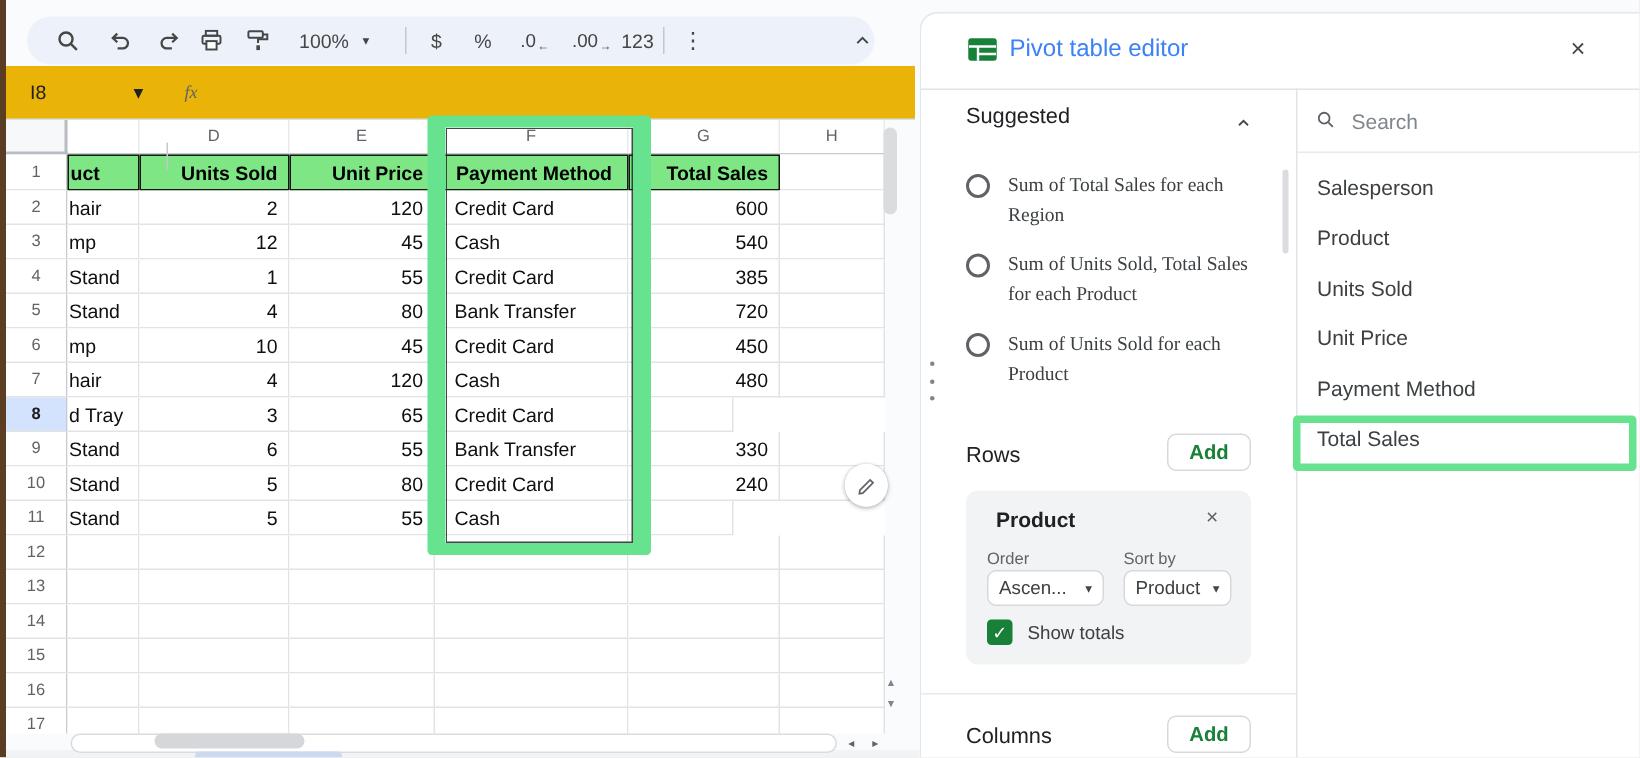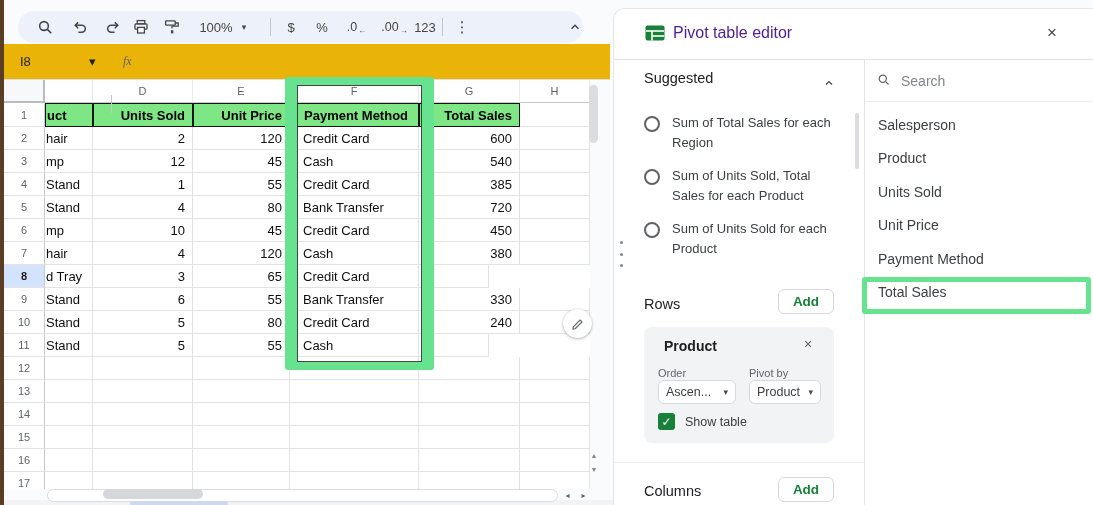--- a/index.html
+++ b/index.html
@@ -60,30 +60,30 @@
   .tab-sliver{position:absolute;left:130px;top:501px;width:98px;height:4px;background:#ccd9ee;border-radius:3px 3px 0 0;z-index:3;}
 
   
   .drag-handle{position:absolute;left:617px;top:241px;width:8px;height:26px;display:flex;flex-direction:column;
       align-items:center;justify-content:space-between;z-index:12;}
   .drag-handle i{width:3px;height:3px;border-radius:50%;background:#80868b;}
 
   
   .panel{position:absolute;left:613px;top:8px;width:480px;height:497px;background:#fff;
       border:1px solid #e3e6ea;border-right:none;border-bottom:none;border-top-left-radius:12px;z-index:10;}
-  .p-title{position:absolute;left:59px;top:15px;font-size:16px;color:#4c1d95;text-align:right;}
+  .p-title{position:absolute;left:59px;top:15px;font-size:16px;color:#3b82f6;text-align:right;}
   .p-close{position:absolute;left:428px;top:14px;font-size:17px;color:#444746;width:20px;height:20px;
       display:flex;align-items:center;justify-content:center;}
   .p-hdr-div{position:absolute;left:0;top:50px;width:480px;height:1px;background:#e0e3e7;}
   .v-div{position:absolute;left:250px;top:50px;width:1px;height:447px;background:#e0e3e7;}
   .pivot-icon{position:absolute;left:31px;top:16px;}
 
   .sec-label{position:absolute;font-size:14.5px;color:#202124;}
   .sugg-chevron{position:absolute;left:209px;top:66px;}
-  .sugg-list{position:absolute;left:30px;top:104px;width:200px;}
+  .sugg-list{position:absolute;left:30px;top:104px;width:200px;font-family:Liberation Serif, serif;}
   .sugg-opt{display:flex;gap:12px;margin-bottom:13px;}
   .radio{width:16px;height:16px;border:2px solid #5f6368;border-radius:50%;box-sizing:border-box;flex:none;margin-top:3px;background:#fff;}
   .sugg-text{font-size:13px;line-height:20px;color:#3c4043;width:165px;}
   .mini-scroll{position:absolute;left:241px;top:104px;width:4px;height:56px;background:#dadce0;border-radius:2px;}
 
   .add-btn{position:absolute;width:56px;height:25px;background:#fff;border:1px solid #d5d9dd;border-radius:6px;
       color:#188038;font-weight:bold;font-size:13.5px;display:flex;align-items:center;justify-content:center;box-sizing:border-box;}
   .card{position:absolute;left:30px;top:318px;width:190px;height:116px;background:#f1f3f4;border-radius:8px;}
   .card-title{position:absolute;left:20px;top:11px;font-size:14px;font-weight:bold;color:#202124;}
   .card-close{position:absolute;left:160px;top:9px;font-size:14px;color:#5f6368;}
@@ -233,21 +233,21 @@
         <div class="cell c3" style="width: 129px;">Credit Card</div>
         <div class="cell c4 r" style="width: 101px;">450</div>
         <div class="cell c5" style="width: 70px;"></div>
       </div>
       <div class="grow">
         <div class="rownum">7</div>
         <div class="cell c0" style="width: 48px;">hair</div>
         <div class="cell c1 r" style="width: 100px;">4</div>
         <div class="cell c2 r" style="width: 97px;">120</div>
         <div class="cell c3" style="width: 129px;">Cash</div>
-        <div class="cell c4 r" style="width: 101px;">380</div>
+        <div class="cell c4 r" style="width: 101px;">480</div>
         <div class="cell c5" style="width: 70px;"></div>
       </div>
       <div class="grow">
         <div class="rownum sel">8</div>
         <div class="cell c0" style="width: 48px;">d Tray</div>
         <div class="cell c1 r" style="width: 100px;">3</div>
         <div class="cell c2 r" style="width: 97px;">65</div>
         <div class="cell c3" style="width: 129px;">Credit Card</div>
         <div class="cell c5" style="width: 70px;"></div>
       </div>
@@ -393,31 +393,31 @@
       </div>
     <div class="mini-scroll"></div>
 
     <div class="sec-label" style="left:30px;top:287px;">Rows</div>
     <button class="add-btn" style="left:164px;top:280px;">Add</button>
 
     <div class="card">
       <div class="card-title">Product</div>
       <div class="card-close">×</div>
       <div class="mini-label" style="left:14px;top:40px;">Order</div>
-      <div class="mini-label" style="left:105px;top:40px;">Pivot by</div>
+      <div class="mini-label" style="left:105px;top:40px;">Sort by</div>
       <div class="dd" style="left:14px;top:53px;width:78px;">
         <span>Ascen...</span>
           <span class="caret">▾</span>
       </div>
       <div class="dd" style="left:105px;top:53px;width:72px;">
         <span>Product</span>
           <span class="caret">▾</span>
       </div>
       <div class="cb">✓</div>
-      <div class="cb-label">Show table</div>
+      <div class="cb-label">Show totals</div>
     </div>
 
     <div class="sec-div2"></div>
     <div class="sec-label" style="left:30px;top:474px;">Columns</div>
     <button class="add-btn" style="left:164px;top:468px;">Add</button>
 
     <span class="search-icon">
       <svg width="14" height="14" viewBox="0 0 16 16">
           <circle cx="6.6" cy="6.6" r="4.1" fill="none" stroke="#5f6368" stroke-width="1.4"></circle>
           <line x1="9.8" y1="9.8" x2="13.2" y2="13.2" stroke="#5f6368" stroke-width="1.4"></line>

